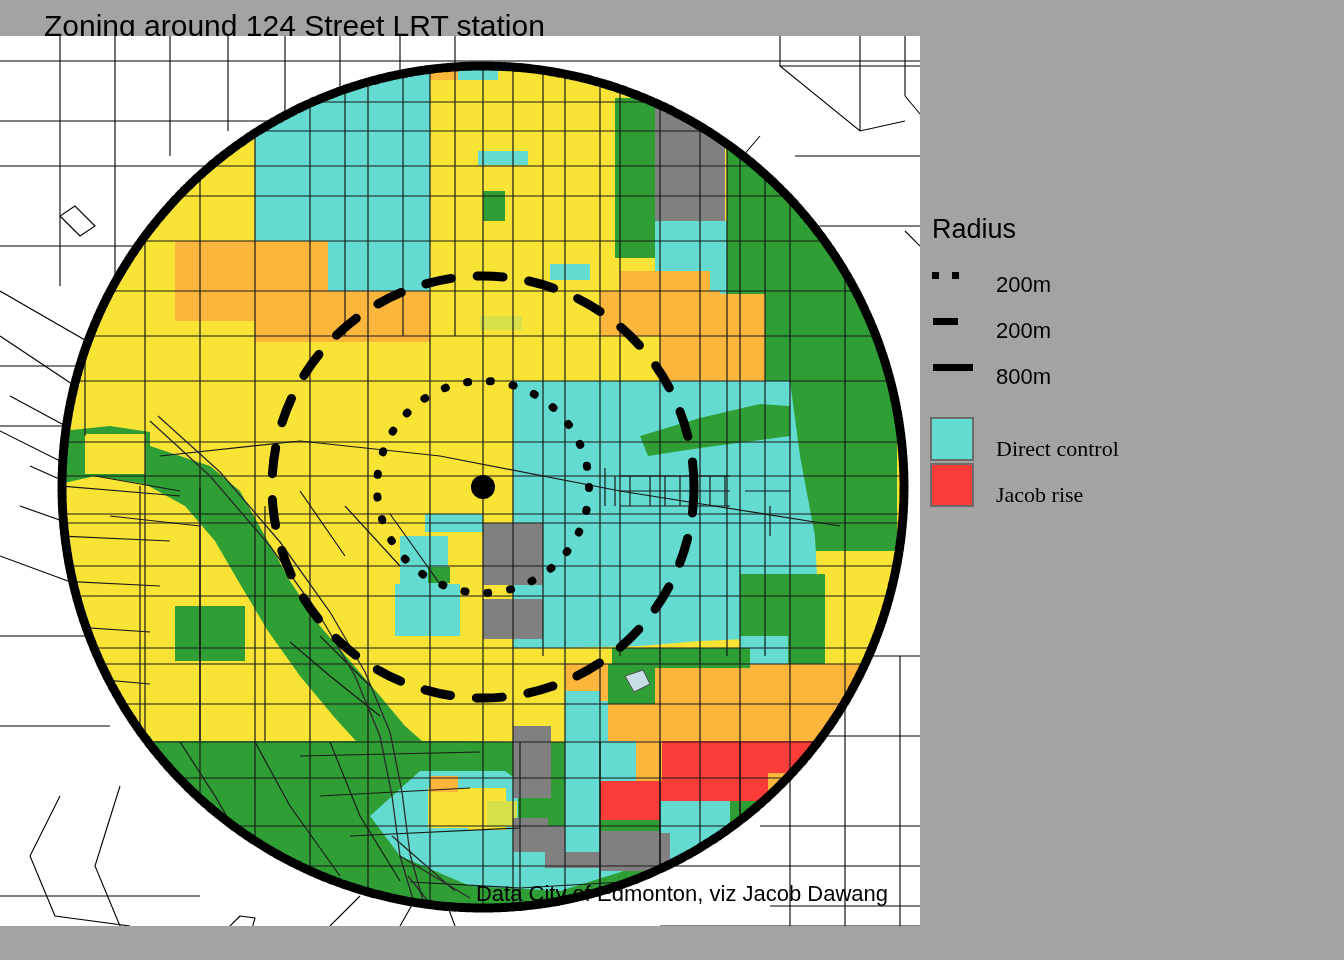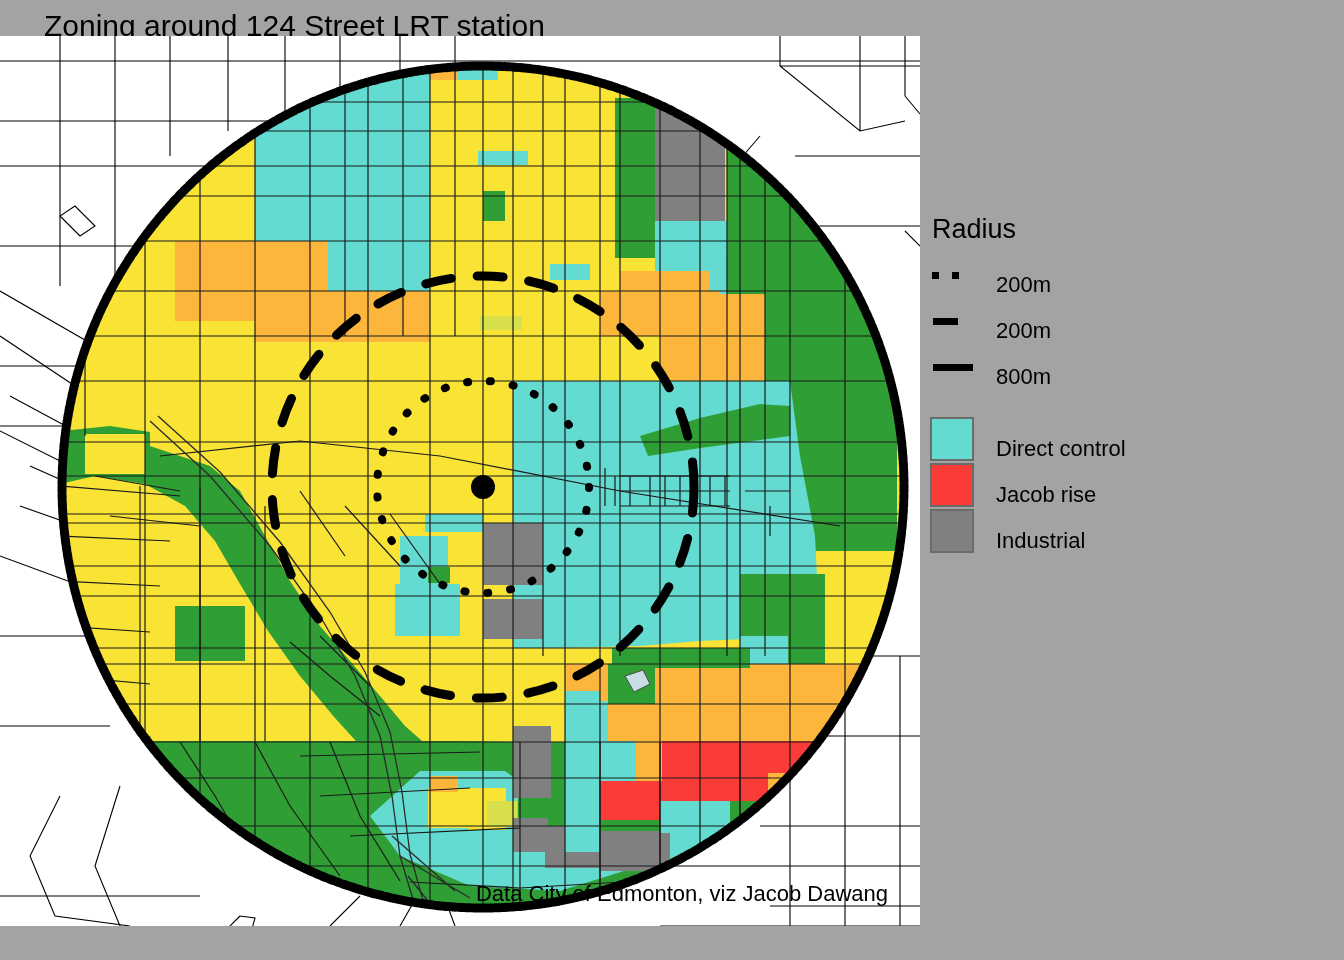--- a/index.html
+++ b/index.html
@@ -21,21 +21,21 @@
   
   #legend{position:absolute;left:930px;top:212px;width:414px;}
   .legend-title{font-size:27px;line-height:34px;margin:0 0 6px 2px;color:#000;}
   .legend-block{margin-bottom:26px;}
   .legend-row{display:flex;align-items:flex-end;height:46px;}
   .key-box{width:44px;flex:0 0 44px;display:flex;align-items:center;justify-content:center;height:46px;}
   .legend-label{font-size:22px;color:#000;margin-left:22px;white-space:nowrap;}
 
   .swatch{width:44px;height:44px;border:2px solid #6b6b6b;box-sizing:border-box;}
   .area-row{height:46px;}
-  .area-row .legend-label{}
+  .area-row .legend-label{font-family:Liberation Serif, serif;}
 
   .line-key{width:44px;height:46px;position:relative;}
   .line-key i{position:absolute;background:#000;}
   
   .k200 i:nth-child(1){left:2px;top:20px;width:7px;height:7px;}
   .k200 i:nth-child(2){left:22px;top:20px;width:7px;height:7px;}
   
   .k400 i{left:3px;top:20px;width:25px;height:7px;}
   
   .k800 i{left:3px;top:20px;width:40px;height:7px;}
@@ -262,26 +262,20 @@
         <span class="legend-label">Direct control</span>
       </div>
 
       <div class="legend-row area-row">
         <span class="key-box">
           <span class="swatch" style="background:#FA3C38"></span>
         </span>
         <span class="legend-label">Jacob rise</span>
       </div>
 
-      <div class="legend-row area-row">
-        <span class="key-box">
-          <span class="swatch" style="background:#808080"></span>
-        </span>
-        <span class="legend-label">Industrial</span>
-      </div>
 
 
 
     </div>
   </div>
 
   <div id="caption">
     <span class="cap-inner">Data City of Edmonton, viz Jacob Dawang</span>
   </div>
 

